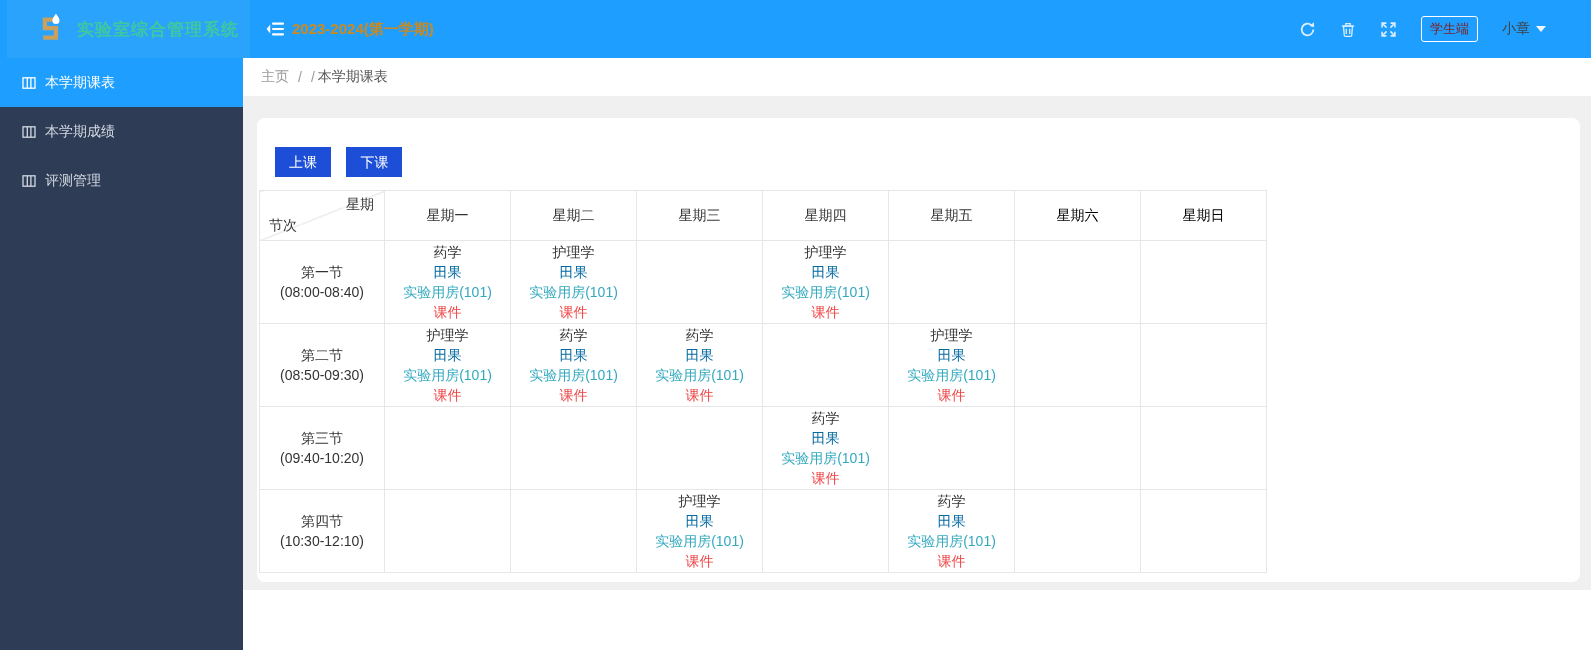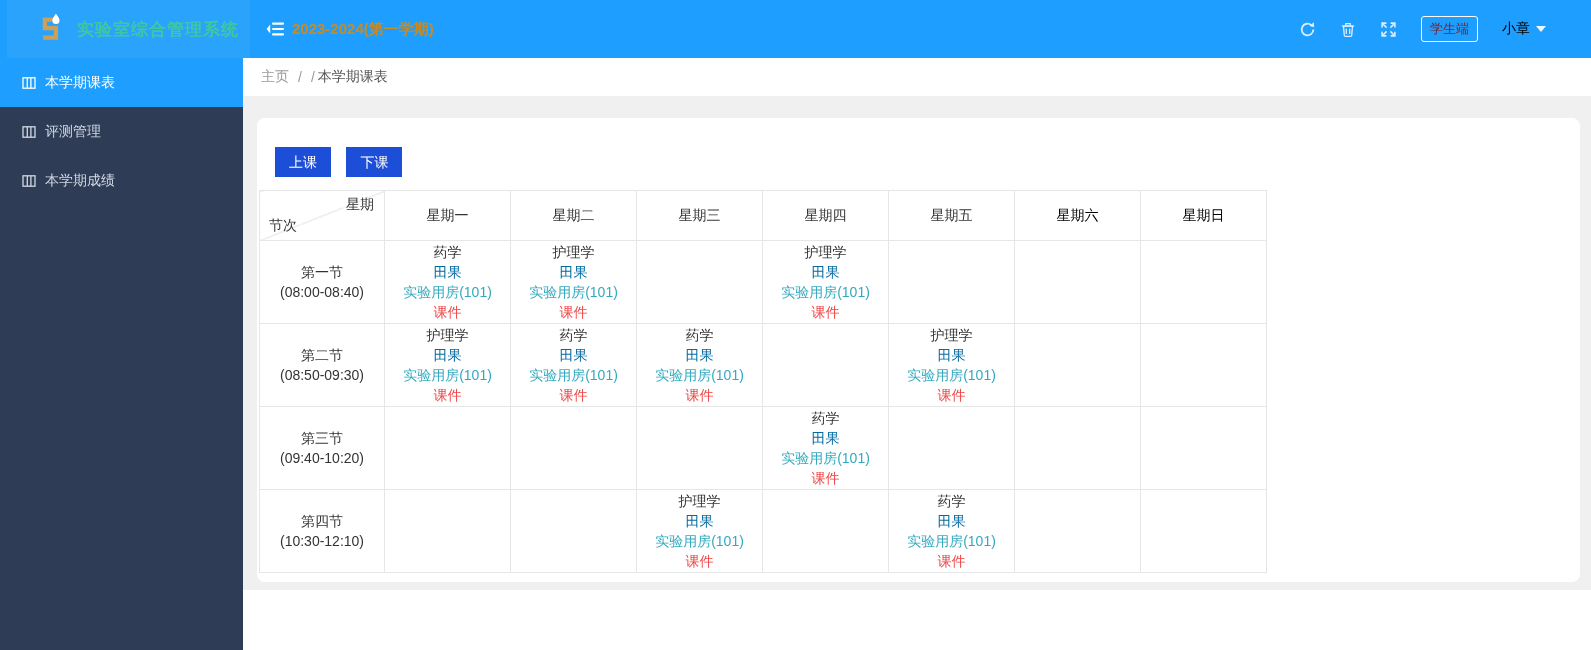--- a/index.html
+++ b/index.html
@@ -8,21 +8,21 @@
 
   
   .topbar { position:absolute; left:0; top:0; width:1591px; height:58px; background:#1e9fff; display:flex;padding-left:7px; }
   .logo-zone { width:243px; height:58px; background:#2aa3fc; display:flex; align-items:center; padding-left:26px; gap:10px; flex:none; }
   .app-title { color:#3fc8a0; font-size:17px; font-weight:bold; letter-spacing:1px; white-space:nowrap; }
   .topbar-main { flex:1; display:flex; align-items:center; justify-content:space-between; padding:0 45px 0 16px; }
   .semester { display:flex; align-items:center; gap:8px; color:#ca8a20; font-weight:bold; font-size:15px; cursor:pointer; }
   .topbar-right { display:flex; align-items:center; gap:24px; }
   .tb-icon { display:flex; align-items:center; cursor:pointer; opacity:.95; }
   .badge { border:1px solid #ffffff; border-radius:3px; padding:3px 8px; font-size:13px; color:#7f1d1d; cursor:pointer; }
-  .user { display:flex; align-items:center; gap:6px; color:#000000; font-size:14px; cursor:pointer; }
+  .user { display:flex; align-items:center; gap:6px; color:#404040; font-size:14px; cursor:pointer; }
   .caret { width:0; height:0; border-left:5px solid transparent; border-right:5px solid transparent; border-top:6px solid #eef6ff; }
 
   
   .sidebar { position:absolute; left:0; top:58px; width:243px; height:592px; background:#2e3c55; }
   .side-item { height:49px; display:flex; align-items:center; gap:9px; padding-left:22px; color:#d3d9e3; font-size:14px; cursor:pointer; }
   .side-item.active { background:#1e9fff; color:#ffffff; }
   .side-item svg { flex:none; }
 
   
   .crumbbar { position:absolute; left:243px; top:58px; width:1348px; height:39px; background:#ffffff;
@@ -126,29 +126,29 @@
         <line x1="8.9" y1="1.8" x2="8.9" y2="12.2"></line>
     </svg>
     <span>本学期课表</span>
   </div>
   <div class="side-item">
     <svg width="14" height="14" viewBox="0 0 14 14" fill="none" stroke="currentColor" stroke-width="1.3">
       <rect x="1" y="1.8" width="12" height="10.4"></rect>
         <line x1="5.3" y1="1.8" x2="5.3" y2="12.2"></line>
         <line x1="8.9" y1="1.8" x2="8.9" y2="12.2"></line>
     </svg>
-    <span>评测管理</span>
+    <span>本学期成绩</span>
   </div>
   <div class="side-item">
     <svg width="14" height="14" viewBox="0 0 14 14" fill="none" stroke="currentColor" stroke-width="1.3">
       <rect x="1" y="1.8" width="12" height="10.4"></rect>
         <line x1="5.3" y1="1.8" x2="5.3" y2="12.2"></line>
         <line x1="8.9" y1="1.8" x2="8.9" y2="12.2"></line>
     </svg>
-    <span>本学期成绩</span>
+    <span>评测管理</span>
   </div>
 </div>
 
 <div class="crumbbar">
   <span class="crumb-home">主页</span>
   <span class="sep">/</span>
   <span class="sep2">/</span>
   <span class="current">本学期课表</span>
 </div>
 

